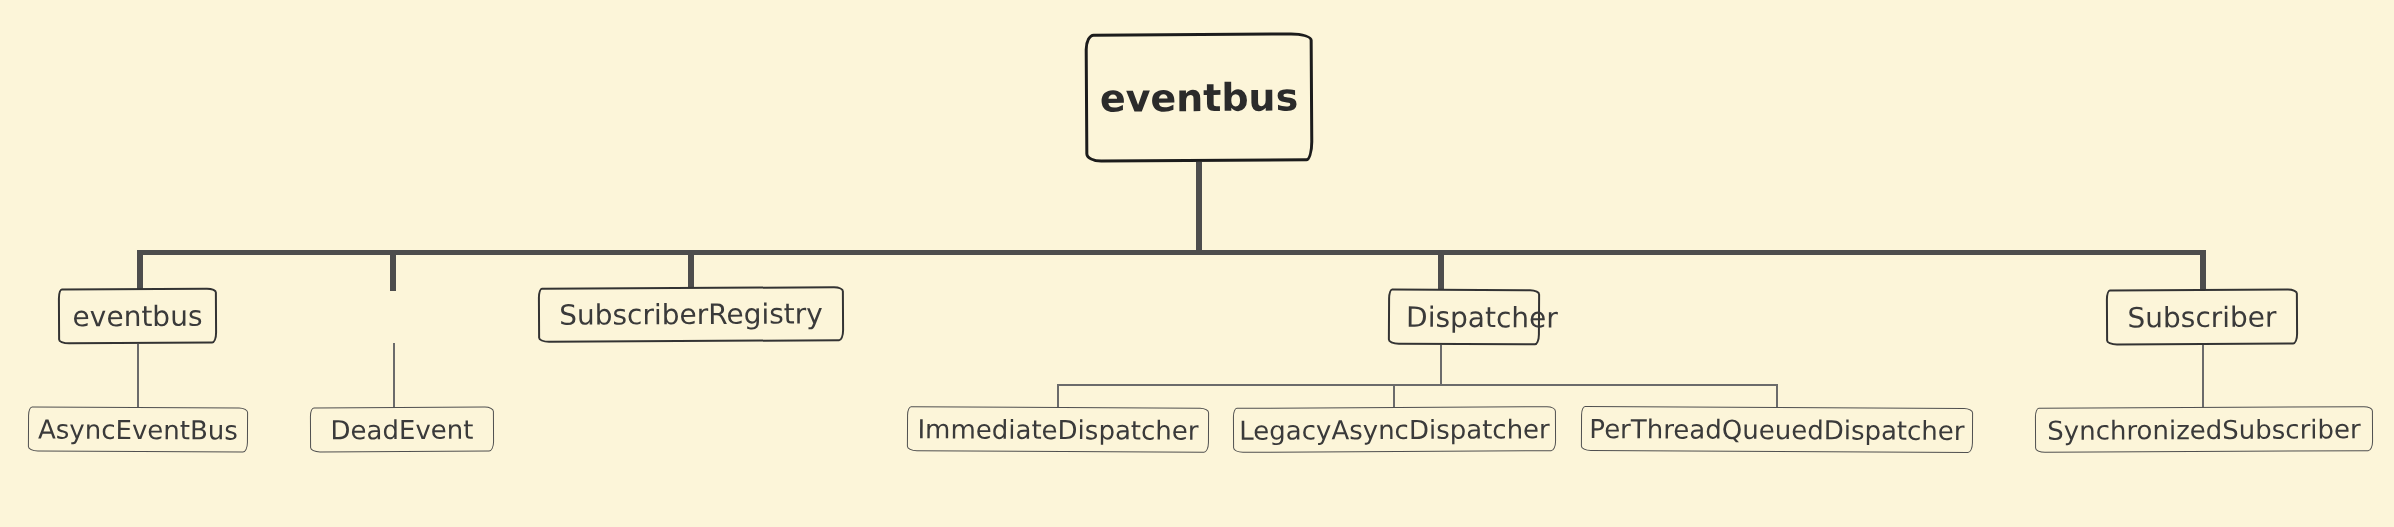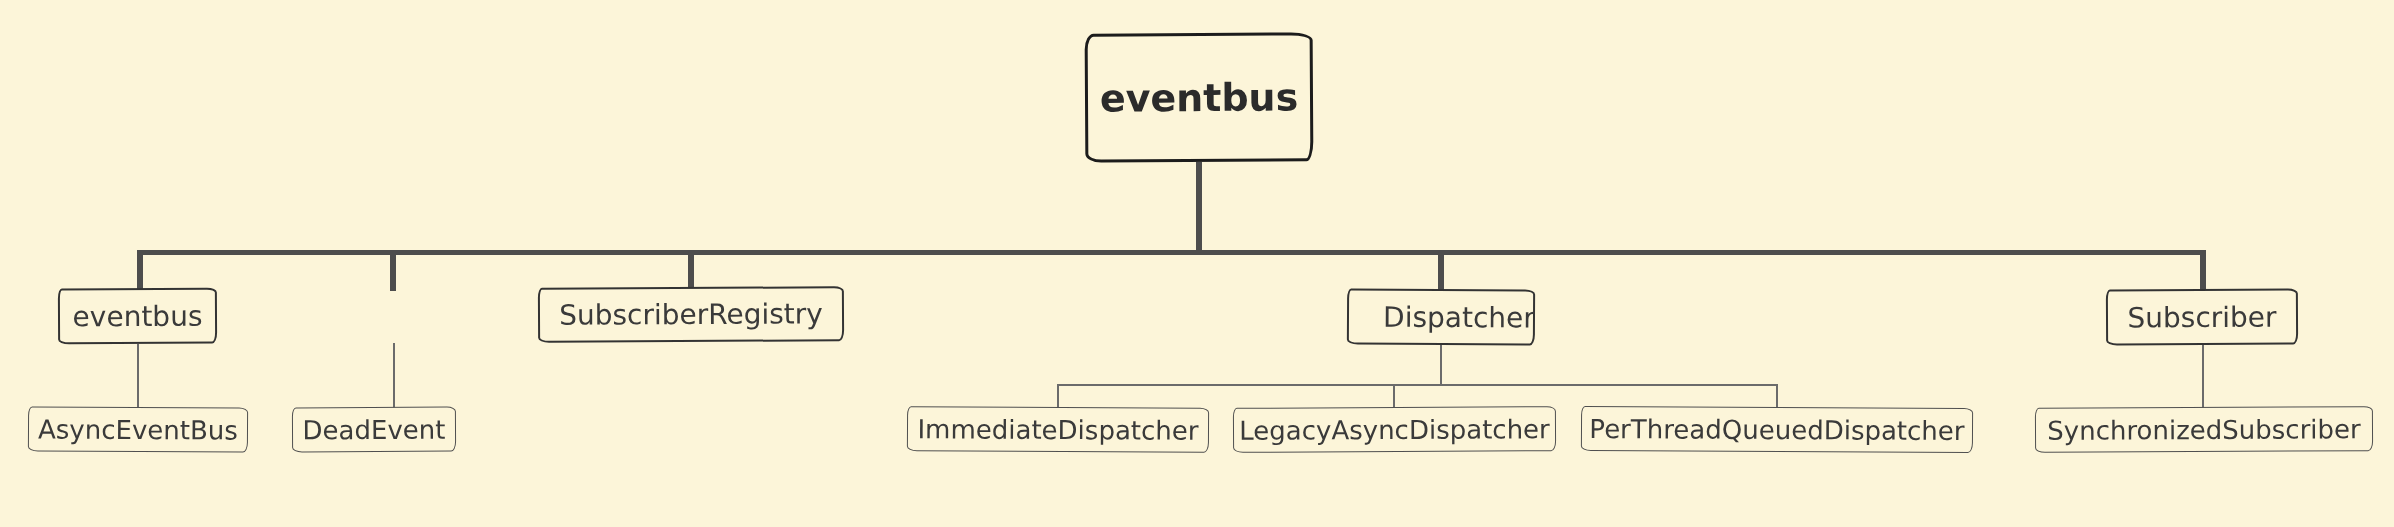--- a/index.html
+++ b/index.html
@@ -55,32 +55,32 @@
   <div class="line thick" style="left:1196px;top:162px;width:6px;height:92px;"></div>
   <div class="line thick" style="left:137px;top:250px;width:2069px;height:5px;"></div>
   <div class="line thick" style="left:137px;top:250px;width:6px;height:41px;"></div>
   <div class="line thick" style="left:390px;top:250px;width:6px;height:41px;"></div>
   <div class="line thick" style="left:688px;top:250px;width:6px;height:39px;"></div>
   <div class="line thick" style="left:1438px;top:250px;width:6px;height:41px;"></div>
   <div class="line thick" style="left:2200px;top:250px;width:6px;height:41px;"></div>
 
   <div class="node lvl2 r1" style="left:58px;top:288px;width:159px;height:56px;">eventbus</div>
   <div class="node lvl2 r1" style="left:538px;top:287px;width:306px;height:55px;">SubscriberRegistry</div>
-  <div class="node lvl2 r2" style="left:1347px;top:289px;width:188px;height:56px;padding-left:36px;">Dispatcher</div>
+  <div class="node lvl2 r2" style="left:1388px;top:289px;width:152px;height:56px;padding-left:36px;">Dispatcher</div>
   <div class="node lvl2 r1" style="left:2106px;top:289px;width:192px;height:56px;">Subscriber</div>
 
   <div class="line thin" style="left:137px;top:344px;width:2px;height:64px;"></div>
   <div class="line thin" style="left:393px;top:343px;width:2px;height:65px;"></div>
   <div class="line thin" style="left:1440px;top:345px;width:2px;height:41px;"></div>
   <div class="line thin" style="left:1057px;top:384px;width:721px;height:2px;"></div>
   <div class="line thin" style="left:1057px;top:384px;width:2px;height:24px;"></div>
   <div class="line thin" style="left:1393px;top:384px;width:2px;height:24px;"></div>
   <div class="line thin" style="left:1776px;top:384px;width:2px;height:24px;"></div>
   <div class="line thin" style="left:2202px;top:345px;width:2px;height:63px;"></div>
 
   <div class="node lvl3 r2" style="left:28px;top:407px;width:220px;height:45px;">AsyncEventBus</div>
-  <div class="node lvl3 r1" style="left:292px;top:407px;width:164px;height:45px;">DeadEvent</div>
+  <div class="node lvl3 r1" style="left:310px;top:407px;width:184px;height:45px;">DeadEvent</div>
   <div class="node lvl3 r2" style="left:907px;top:407px;width:302px;height:45px;">ImmediateDispatcher</div>
   <div class="node lvl3 r1" style="left:1233px;top:407px;width:323px;height:45px;">LegacyAsyncDispatcher</div>
   <div class="node lvl3 r2" style="left:1581px;top:407px;width:392px;height:45px;">PerThreadQueuedDispatcher</div>
   <div class="node lvl3 r1" style="left:2035px;top:407px;width:338px;height:45px;">SynchronizedSubscriber</div>
 
 </div>
 
 </body></html>

